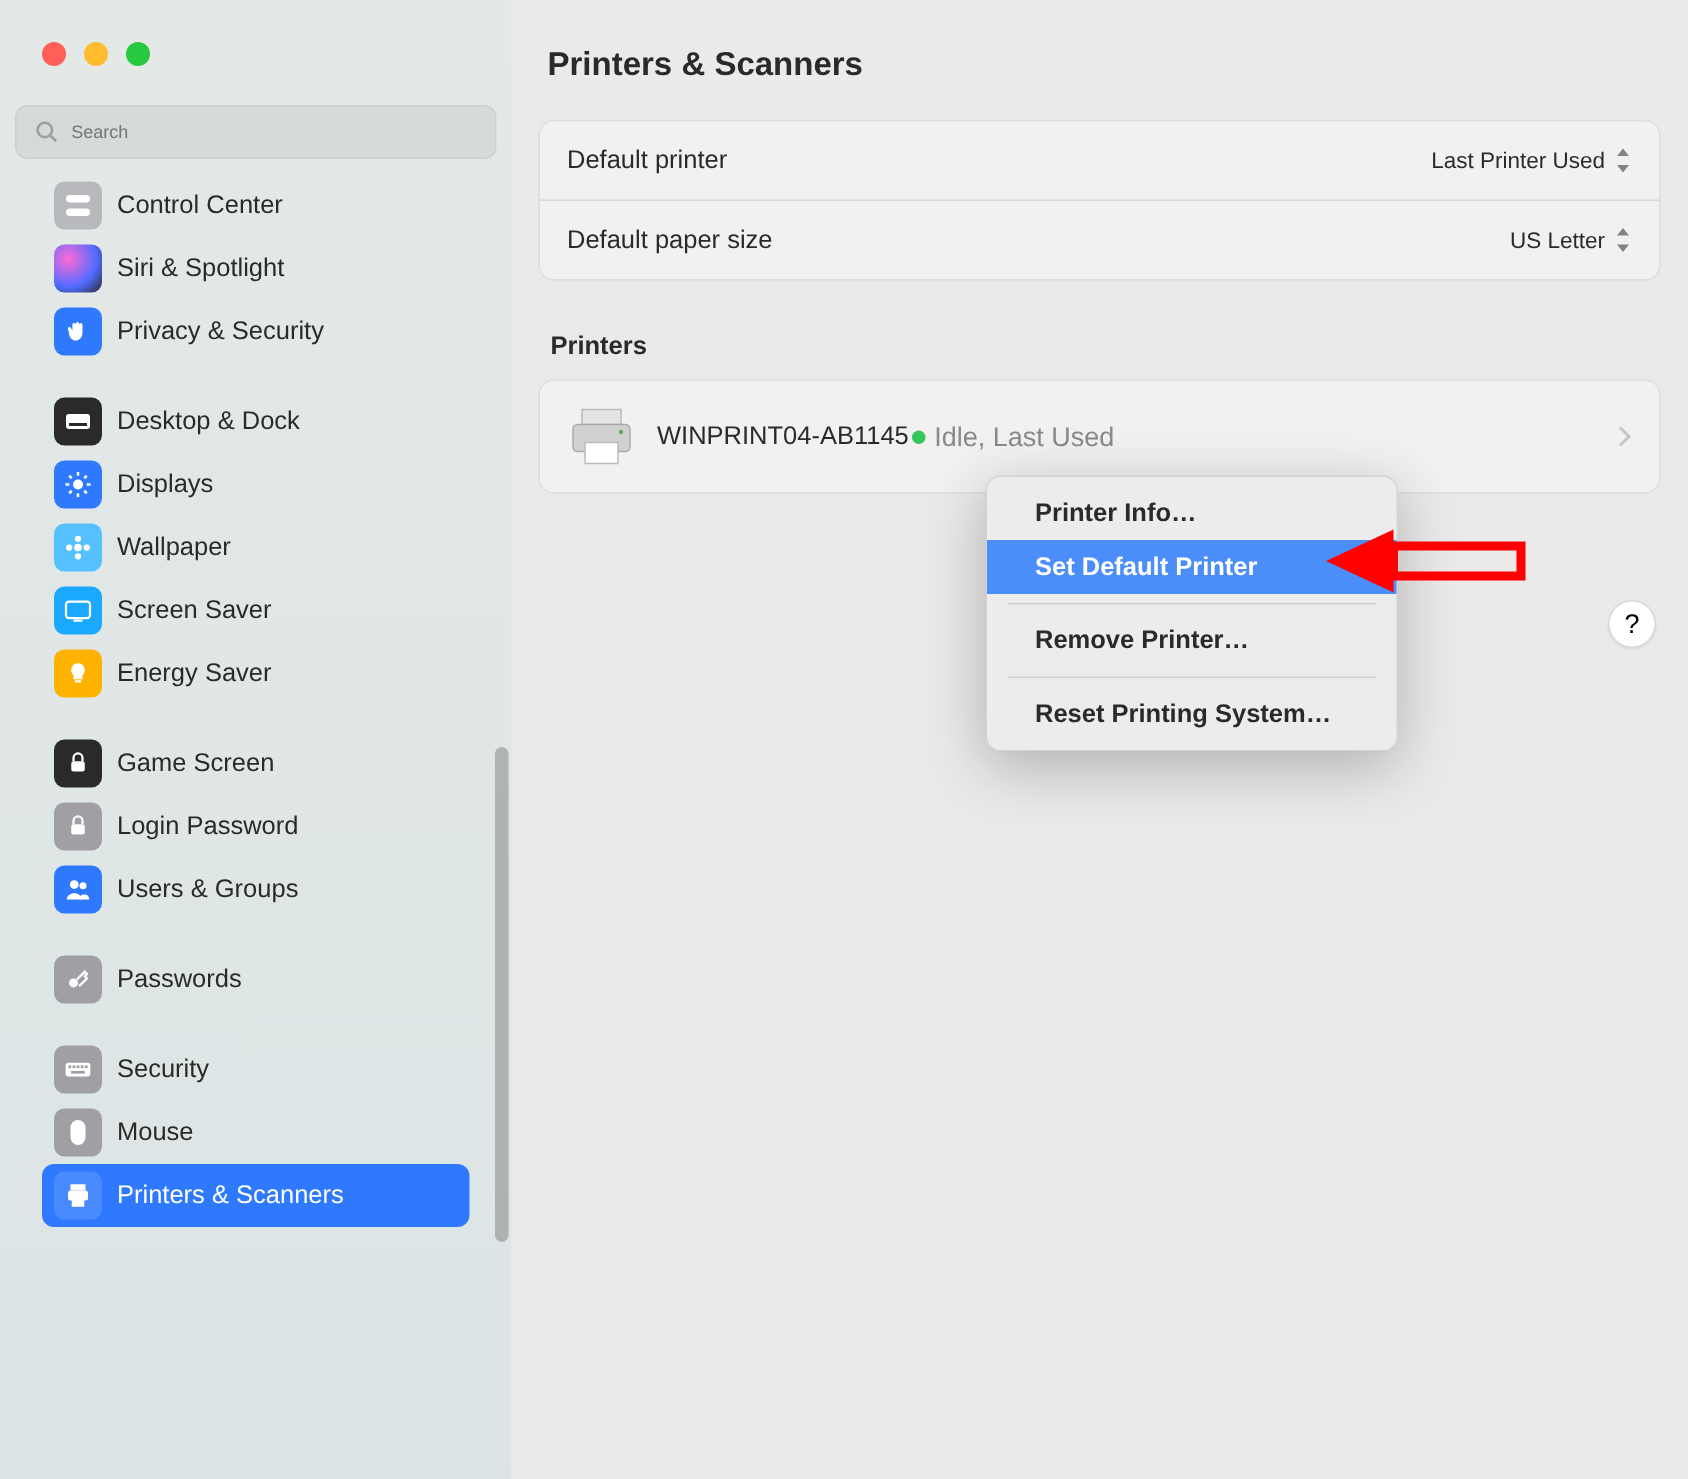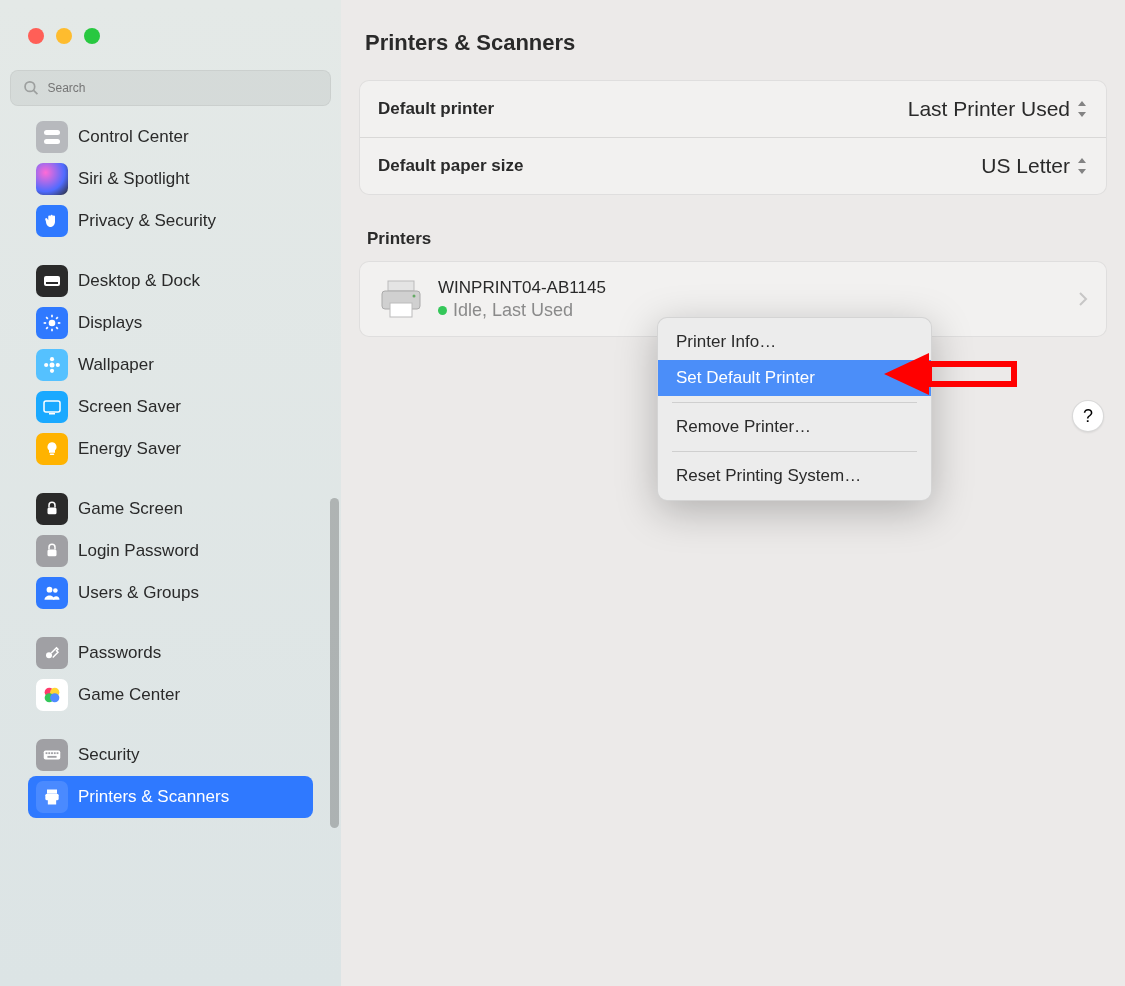--- a/index.html
+++ b/index.html
@@ -20,33 +20,33 @@
 .nav-item { display: flex; align-items: center; gap: 10px; padding: 5px 8px; border-radius: 8px; cursor: default; margin-left: 4px; margin-right: 4px; }
 .nav-item.selected { background: #2f79ff; color: #fff; }
 .nav-item.selected .nav-label { color: #fff; }
 .nav-icon { width: 32px; height: 32px; border-radius: 7px; display: flex; align-items: center; justify-content: center; flex-shrink: 0; }
 .nav-label { font-size: 17px; color: #2a2a2a; }
 .content { flex: 1; background: #eceae9; padding: 30px 18px 0 18px; position: relative; }
 .page-title { font-size: 22px; font-weight: 700; color: #2a2a2a; margin-bottom: 24px; padding-left: 6px; }
 .panel { background: #fff0; border: 1px solid rgba(0,0,0,0.08); border-radius: 10px; background: rgba(255,255,255,0.35); }
 .row { display: flex; justify-content: space-between; align-items: center; padding: 16px 18px; }
 .row + .row { border-top: 1px solid rgba(0,0,0,0.1); }
-.row-label { font-size: 17px; color: #2a2a2a; font-weight: bold; }
-.row-value { display: flex; align-items: center; gap: 6px; font-size: 21px; color: #2a2a2a; }
+.row-label { font-size: 17px; color: #2a2a2a; }
+.row-value { display: flex; align-items: center; gap: 6px; font-size: 15px; color: #2a2a2a; }
 .stepper-icon { width: 12px; height: 16px; opacity: 0.7; }
 .section-title { font-size: 17px; font-weight: 700; color: #2a2a2a; margin: 34px 0 12px 8px; }
 .printer-row { display: flex; align-items: center; padding: 14px 18px; gap: 14px; position: relative; }
 .printer-icon { width: 46px; height: 46px; display: flex; align-items: center; justify-content: center; }
-.printer-info { display: flex; flex-direction: column; gap: 2px; }
+.printer-info { display: flex; gap: 2px; }
 .printer-name { font-size: 17px; color: #2a2a2a; }
 .printer-status { font-size: 18px; color: #8a8a8a; display: flex; align-items: center; gap: 6px; }
 .status-dot { width: 9px; height: 9px; border-radius: 50%; background: #34c759; }
 .chevron { position: absolute; right: 18px; opacity: 0.4; }
 .context-menu { position: absolute; left: 657px; top: 317px; width: 275px; background: #ececec; border-radius: 10px; box-shadow: 0 10px 40px rgba(0,0,0,0.25); padding: 6px 0; z-index: 10; border: 1px solid rgba(0,0,0,0.1); }
-.menu-item { padding: 8px 18px; font-size: 17px; color: #2a2a2a; cursor: default; }
+.menu-item { padding: 8px 32px; font-size: 17px; color: #2a2a2a; cursor: default; font-weight: bold; }
 .menu-item.highlighted { background: #4b8ef9; color: #fff; }
 .menu-sep { height: 1px; background: rgba(0,0,0,0.12); margin: 6px 14px; }
 .add-btn { position: absolute; left: 767px; top: 400px; background: #fff; border: 1px solid rgba(0,0,0,0.15); border-radius: 7px; padding: 7px 14px; font-size: 16px; display: flex; align-items: center; box-shadow: 0 1px 2px rgba(0,0,0,0.08); }
 .help-btn { position: absolute; left: 1072px; top: 400px; width: 32px; height: 32px; border-radius: 50%; background: #fff; border: 1px solid rgba(0,0,0,0.15); display: flex; align-items: center; justify-content: center; font-size: 18px; box-shadow: 0 1px 2px rgba(0,0,0,0.08); }
 .arrow-annot { position: absolute; left: 874px; top: 347px; z-index: 20; }
 .scrollbar-track { position: absolute; right: 0; top: 498px; width: 13px; height: 330px; background: transparent; }
 .scrollbar-thumb { width: 9px; height: 100%; background: rgba(0,0,0,0.22); border-radius: 5px; margin-left: 2px; }
 
 
 .ic-control-center { background: #b7b9bd; }
@@ -209,50 +209,47 @@
       <div class="nav-group">
         <div class="nav-item">
           <div class="nav-icon ic-passwords">
               <svg width="18" height="18" viewBox="0 0 24 24" fill="#fff">
                 <circle cx="8" cy="15" r="4"></circle>
                 <path d="M11 12l7-7 2 2-2 2 2 2-2 2-5 5" stroke="#fff" stroke-width="2" fill="none"></path>
               </svg>
             </div>
           <span class="nav-label">Passwords</span>
         </div>
-        <div class="nav-item">
-          <div class="nav-icon ic-gamecenter">
-              <svg width="22" height="22" viewBox="0 0 24 24">
-                <circle cx="9" cy="9" r="5" fill="#ff3b6b"></circle>
-                <circle cx="15" cy="9" r="5" fill="#ffd633"></circle>
-                <circle cx="9" cy="15" r="5" fill="#34c759"></circle>
-                <circle cx="15" cy="15" r="5" fill="#4f8bff"></circle>
-              </svg>
-            </div>
-          <span class="nav-label">Game Center</span>
-        </div>
       </div>
 
       <div class="nav-group">
         <div class="nav-item">
           <div class="nav-icon ic-keyboard">
               <svg width="22" height="22" viewBox="0 0 24 24" fill="#fff">
                 <rect x="3" y="7" width="18" height="10" rx="2"></rect>
                 <g fill="#a0a0a4">
                   <rect x="5" y="9" width="2" height="2"></rect>
                   <rect x="8" y="9" width="2" height="2"></rect>
                   <rect x="11" y="9" width="2" height="2"></rect>
                   <rect x="14" y="9" width="2" height="2"></rect>
                   <rect x="17" y="9" width="2" height="2"></rect>
                   <rect x="7" y="13" width="10" height="2"></rect>
                 </g>
               </svg>
             </div>
           <span class="nav-label">Security</span>
         </div>
+        <div class="nav-item">
+          <div class="nav-icon ic-mouse">
+              <svg width="18" height="20" viewBox="0 0 18 24" fill="#fff">
+                <rect x="3" y="2" width="12" height="20" rx="6"></rect>
+              </svg>
+            </div>
+          <span class="nav-label">Mouse</span>
+        </div>
         <div class="nav-item selected">
           <div class="nav-icon ic-printers">
               <svg width="20" height="20" viewBox="0 0 24 24" fill="#fff">
                 <rect x="6" y="3" width="12" height="5"></rect>
                 <rect x="4" y="8" width="16" height="8" rx="2"></rect>
                 <rect x="7" y="14" width="10" height="7"></rect>
               </svg>
             </div>
           <span class="nav-label">Printers &amp; Scanners</span>
         </div>

